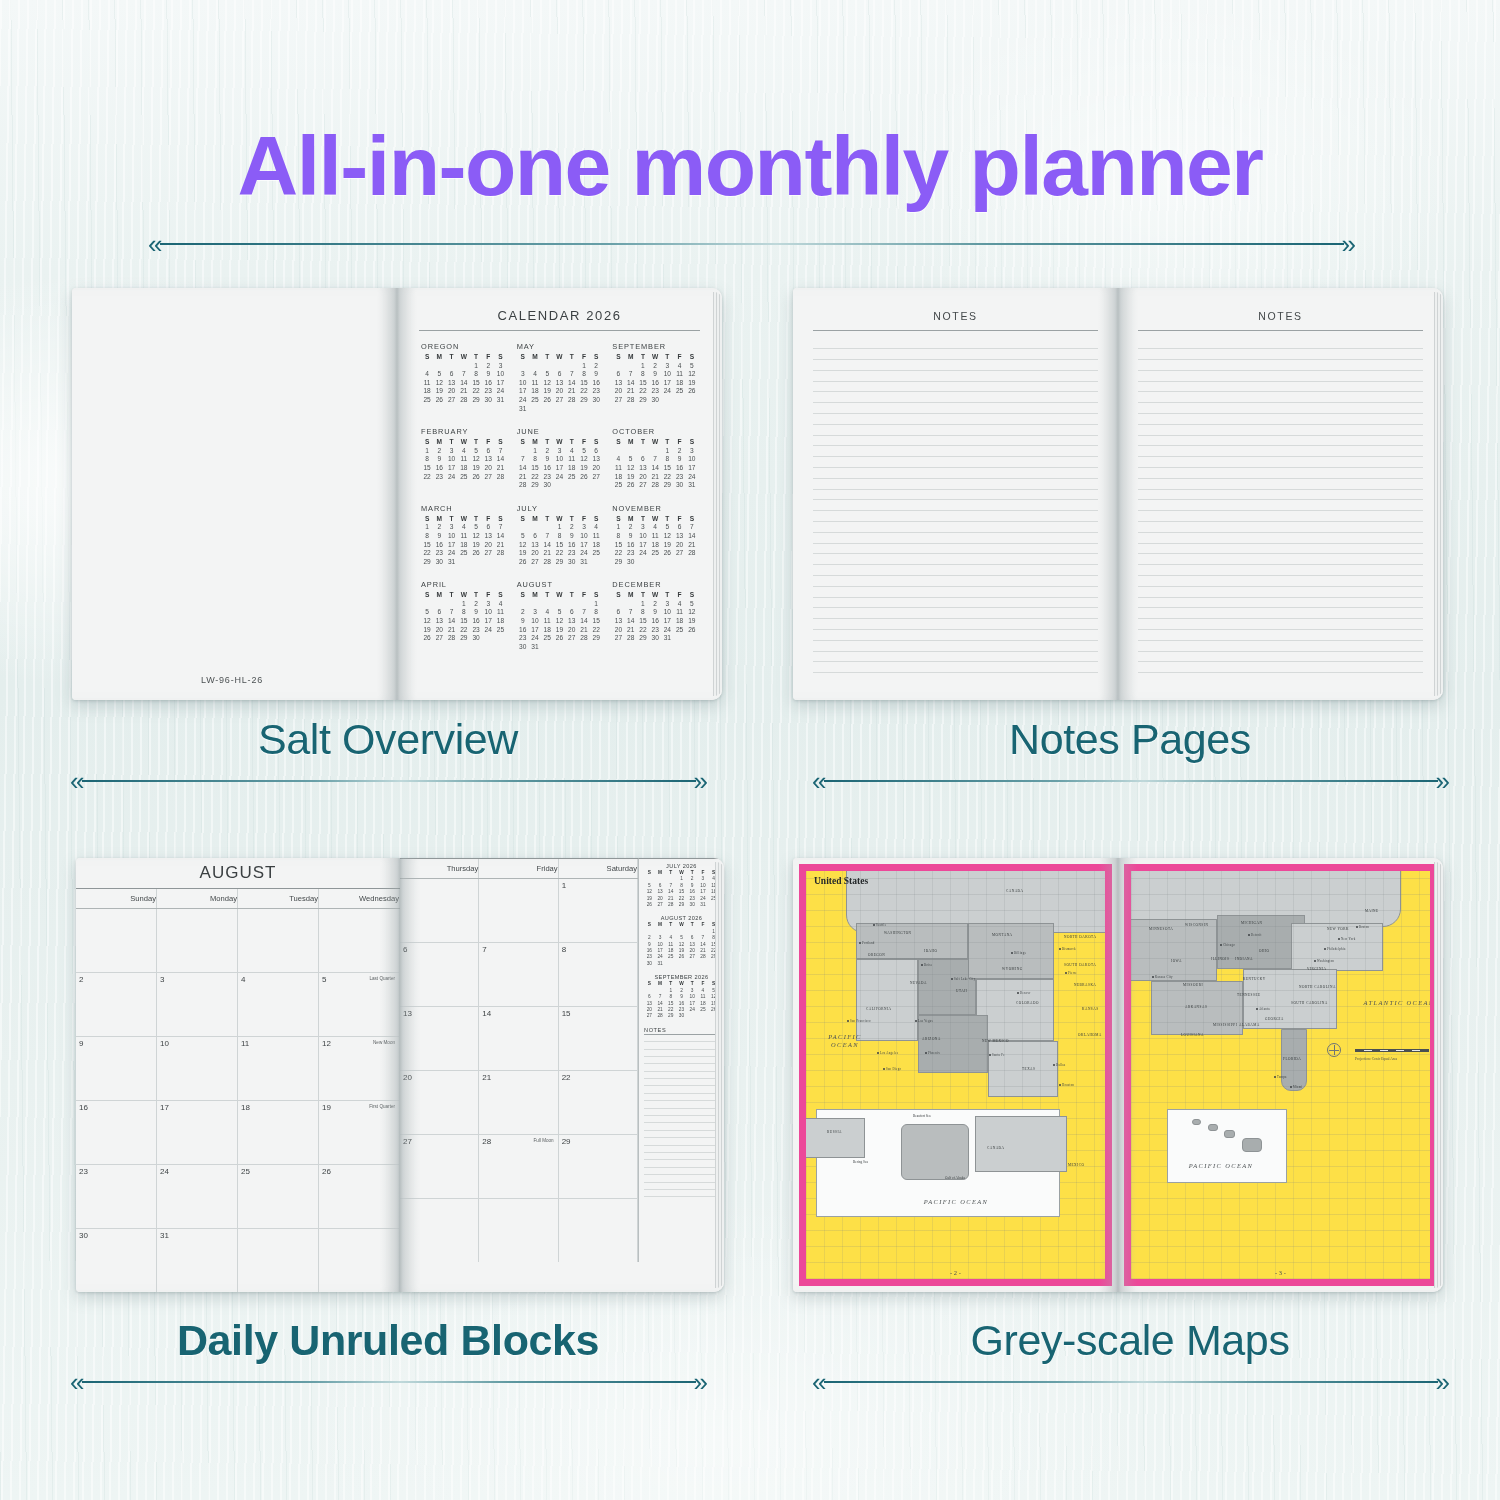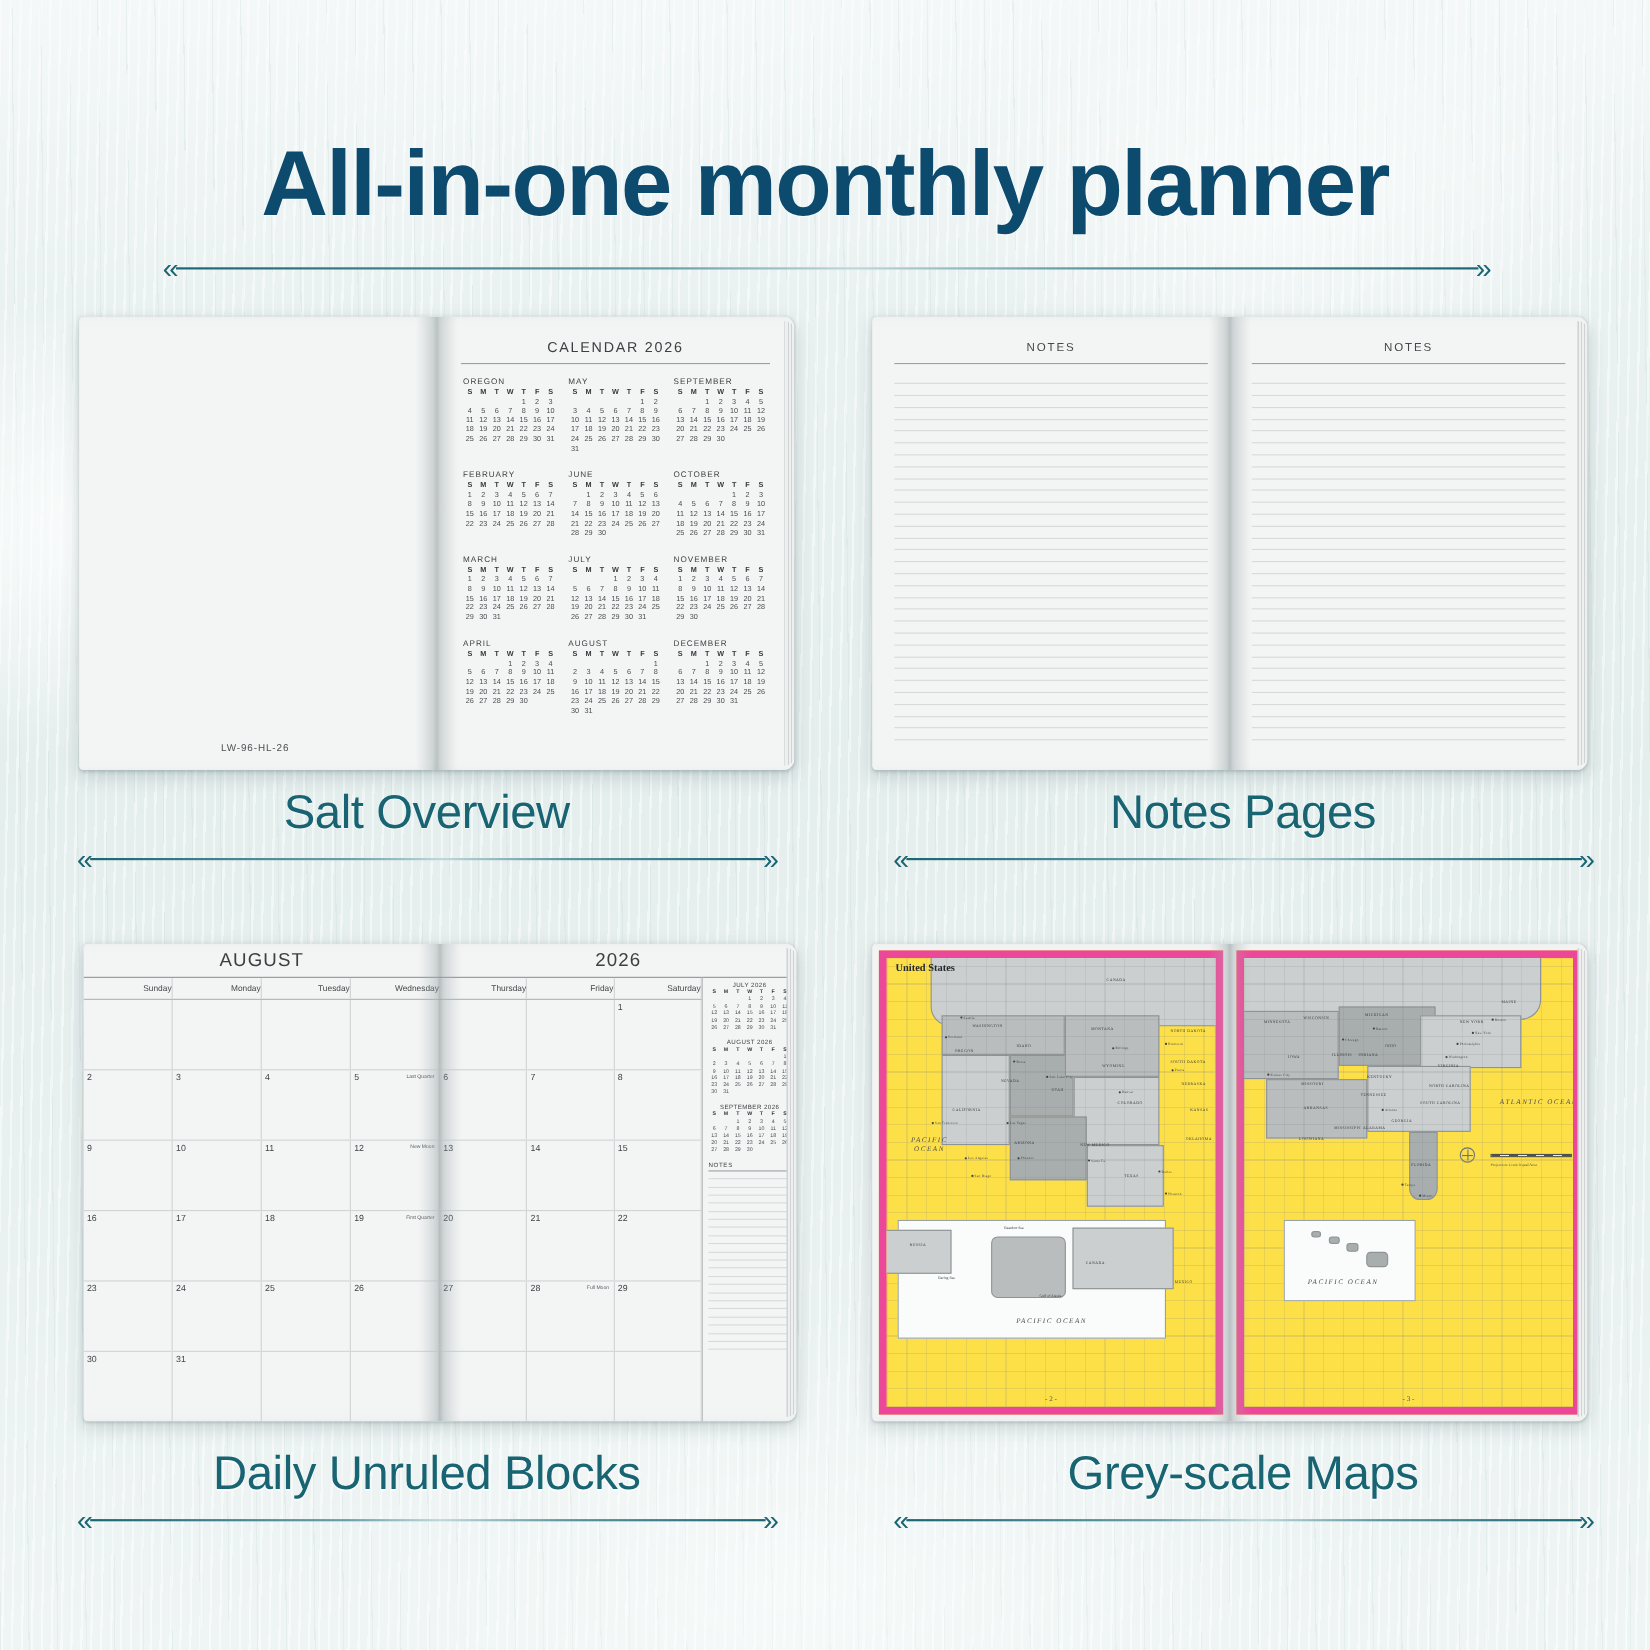--- a/index.html
+++ b/index.html
@@ -31,21 +31,21 @@
       radial-gradient(ellipse 520px 300px at 8% 32%, rgba(255,255,255,.85), rgba(255,255,255,0) 70%),
       radial-gradient(ellipse 420px 260px at 78% 12%, rgba(255,255,255,.55), rgba(255,255,255,0) 70%),
       radial-gradient(ellipse 600px 340px at 48% 96%, rgba(255,255,255,.5), rgba(255,255,255,0) 72%);
   }
 
   
   .headline {
     position: absolute; top: 118px; left: 0; width: 1500px;
     text-align: center;
     font-size: 84px; font-weight: 700; letter-spacing: -1.5px;
-    color: #0c4a6e;
+    color: #8b5cf6;
     text-shadow: 0 1px 0 rgba(255,255,255,.7);
   }
 
   
   .divider { position: absolute; height: 26px; display: flex; align-items: center; }
   .divider .line {
     flex: 1; height: 2px;
     background: linear-gradient(90deg,#1b6574 0%, #69a0a8 38%, #bfd8da 52%, #5d979f 70%, #1b6574 100%);
   }
   .divider .chev { color: #1b6574; font-size: 26px; line-height: 1; font-weight: 400; }
@@ -59,21 +59,21 @@
   #divider-maps { top: 1369px; left: 812px; width: 638px; }
 
   
   .caption {
     position: absolute; width: 640px; text-align: center;
     font-size: 43px; color: #186472; letter-spacing: -.4px;
     text-shadow: 0 1px 0 rgba(255,255,255,.75);
   }
   #cap-year  { top: 715px; left: 68px; }
   #cap-notes { top: 715px; left: 810px; }
-  #cap-daily { top: 1316px; left: 68px; }
+  #cap-daily { top: 1316px; left: 68px; font-weight: bold; }
   #cap-maps  { top: 1316px; left: 810px; }
 
   
   .book {
     position: absolute;
     background: #f2f3f3;
     border-radius: 4px 10px 10px 4px;
     box-shadow: 0 6px 16px rgba(90,115,120,.25), 0 1px 3px rgba(80,100,105,.25);
     overflow: hidden;
     display: flex;
@@ -939,21 +939,20 @@
                 <div class="num">31</div>
               </div>
               <div class="mp-cell"></div>
               <div class="mp-cell"></div>
             </div>
           </div>
       </div>
     </div>
   </div>
   <div class="page right">
-    <div class="mp-head">2026</div>
     <div class="mp-wrap">
       <div class="mp-grid">
         <div class="mp-dow" id="mp-dow-right">
             <div>Thursday</div>
             <div>Friday</div>
             <div>Saturday</div>
           </div>
         <div class="mp-rows" id="mp-rows-right">
             <div class="mp-row">
               <div class="mp-cell"></div>

